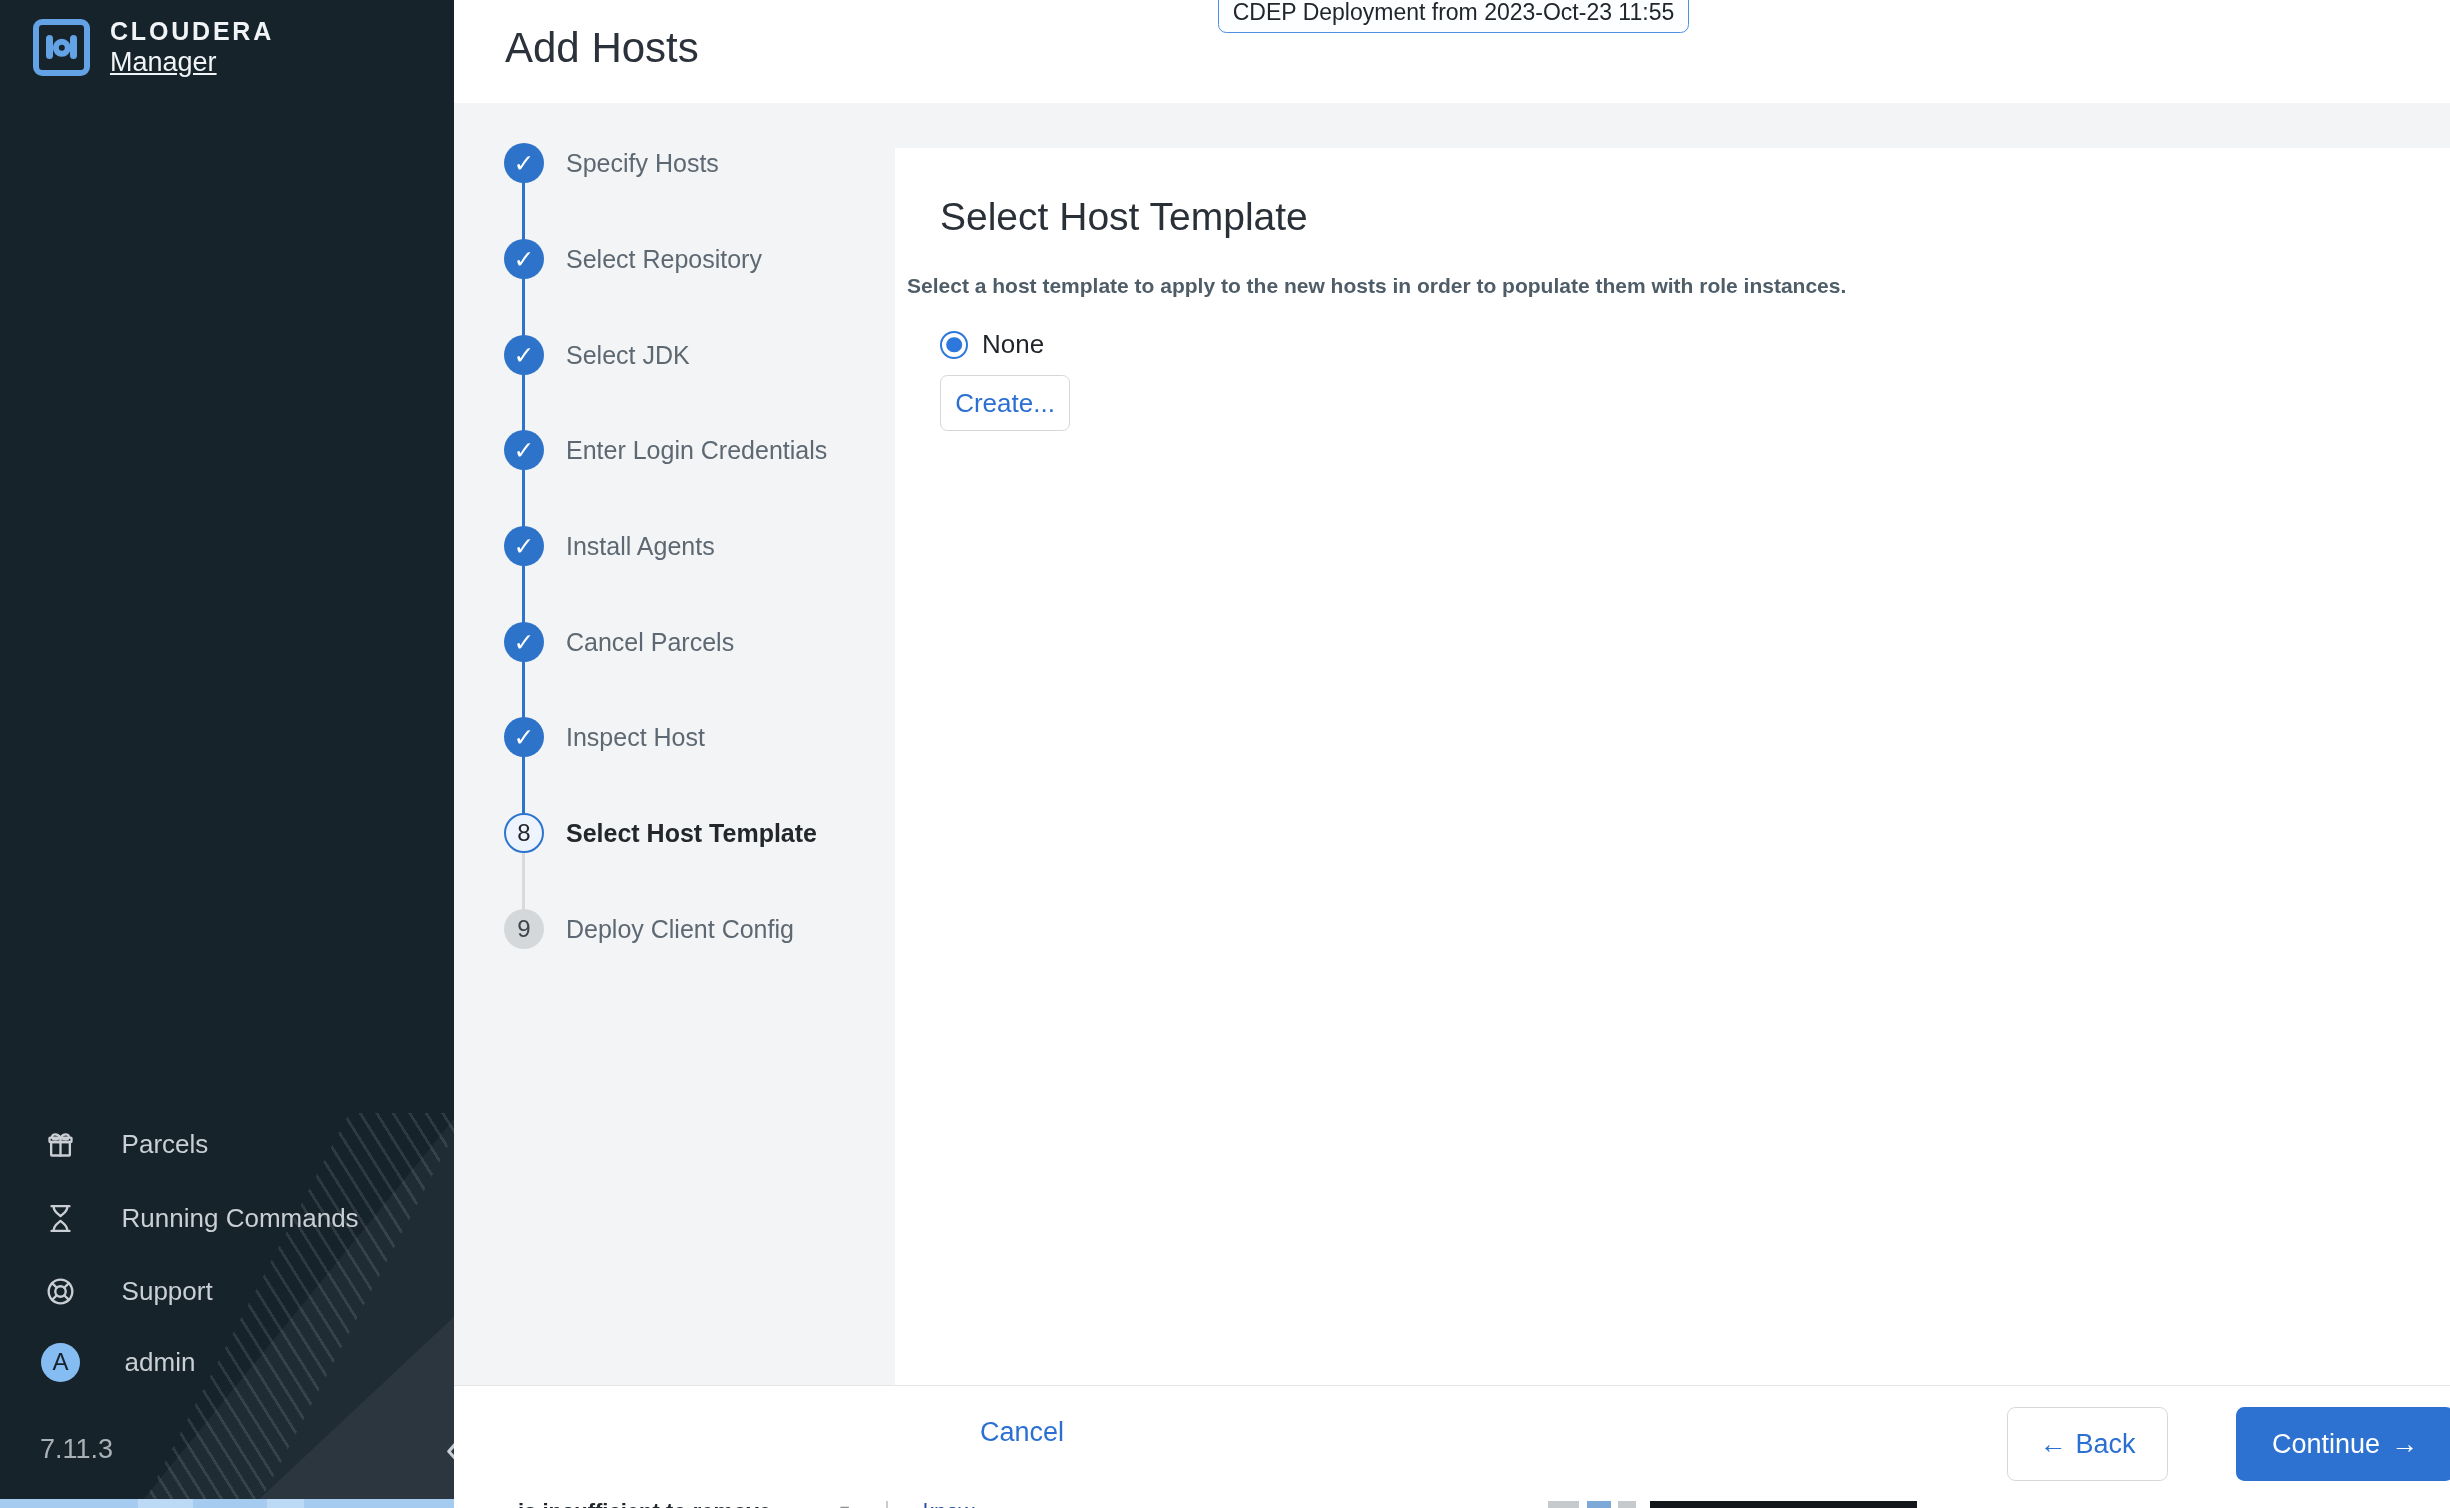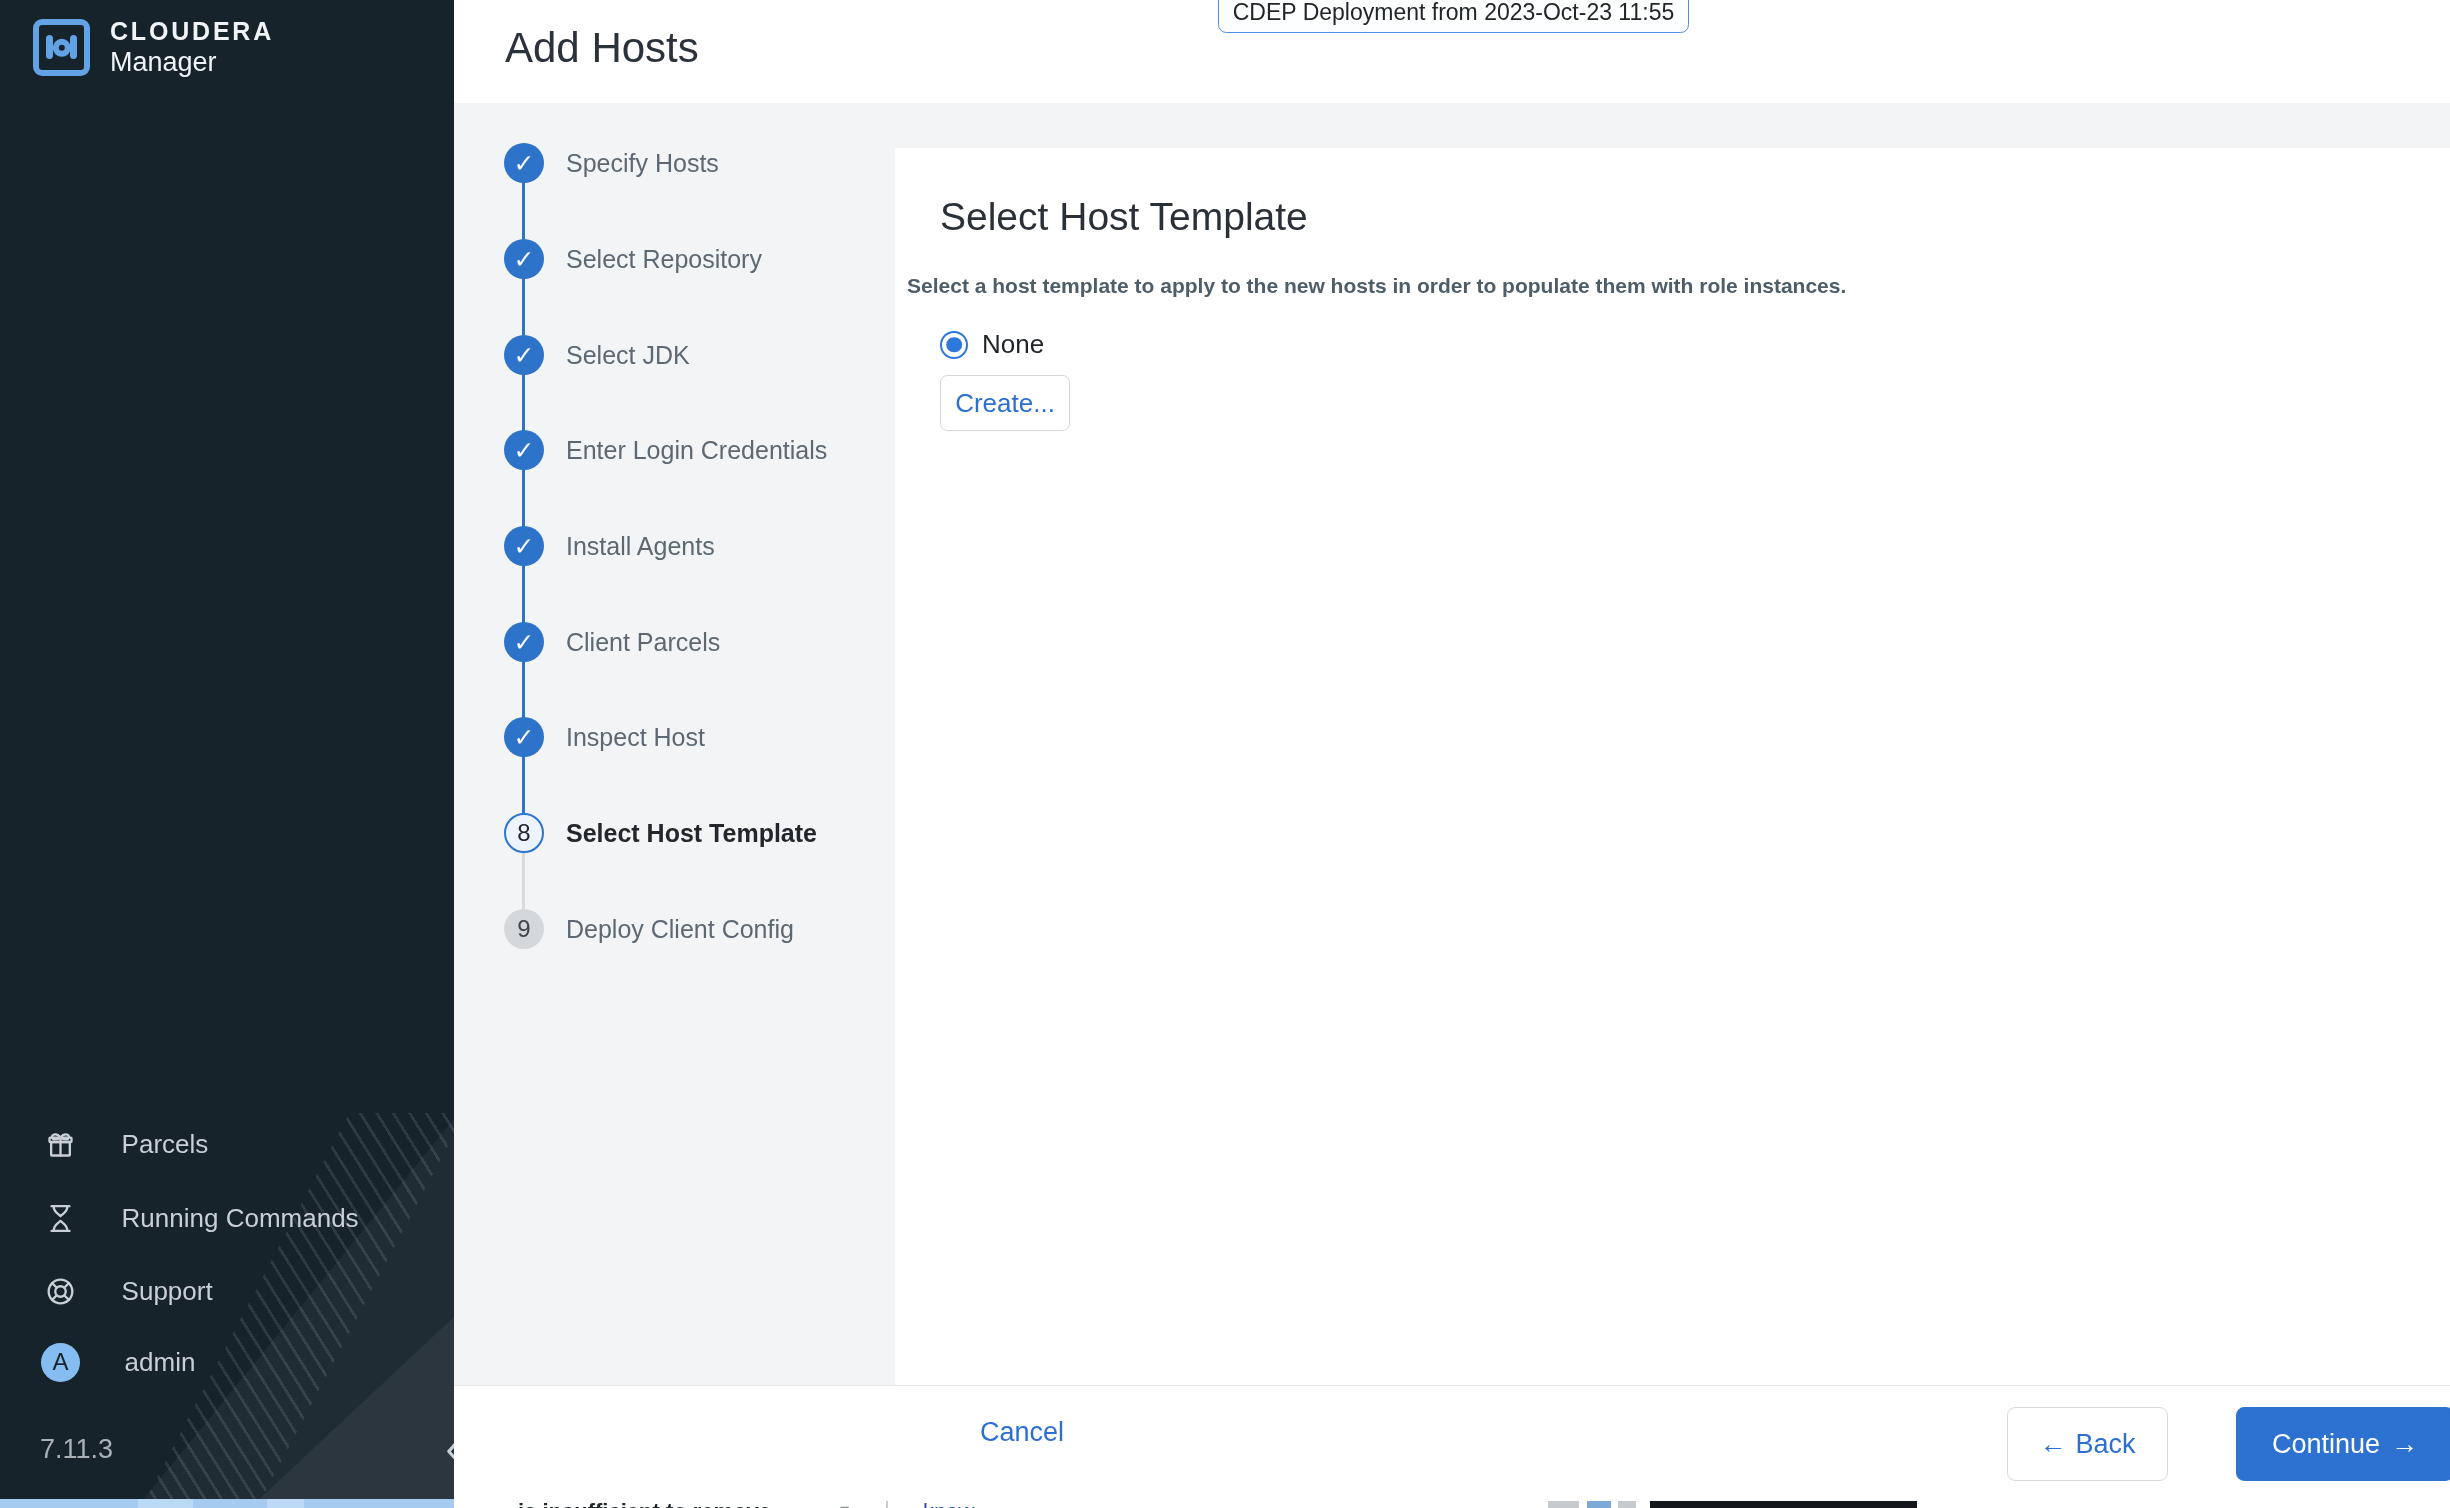--- a/index.html
+++ b/index.html
@@ -21,21 +21,21 @@
 
   #logo-row { position:absolute; left:33px; top:18.4px; display:flex; align-items:center; }
   #logo-mark { width:57px; height:57px; border:6.4px solid #64a2e6; border-radius:9.2px;
     position:relative; flex:0 0 auto; }
   #logo-mark .bar { position:absolute; top:10px; width:6.4px; height:24px; background:#64a2e6; border-radius:3.7px; }
   #logo-mark .bar.l { left:7.4px; } #logo-mark .bar.r { right:7.4px; }
   #logo-mark .ring { position:absolute; left:50%; top:50%; width:18.4px; height:18.4px;
     transform:translate(-50%,-50%); border:6.4px solid #64a2e6; border-radius:50%; }
   #brand { margin-left:20px; color:#f1f4f6; line-height:1.1; }
   #brand .b1 { font-size:25px; font-weight:700; letter-spacing:2.8px; }
-  #brand .b2 { font-size:27px; font-weight:400; margin-top:1.8px; }
+  #brand .b2 { font-size:27px; font-weight:400; margin-top:1.8px;text-decoration:underline; }
 
   .sb-item { position:absolute; left:0; width:454px; height:74px; display:flex;
     align-items:center; cursor:pointer;gap:28px; }
   .sb-item .ic { width:33px; height:33px; margin-left:44px; flex:0 0 auto;
     display:flex; align-items:center; justify-content:center; }
   .sb-item .ic svg { width:33px; height:33px; stroke:#c9cfd4; fill:none;
     stroke-width:1.7; stroke-linecap:round; stroke-linejoin:round; }
   .sb-item .lbl { margin-left:16.6px; font-size:26px; color:#c9cfd4; }
   .sb-avatar { width:39px; height:39px; margin-left:41px; border-radius:50%;
     background:#85bdf2; color:#16232b; font-size:24px; font-weight:400;
@@ -201,21 +201,21 @@
     <div class="step-row done" style="top: 327px;">
       <div class="step-circle done">✓</div>
       <div class="step-label">Enter Login Credentials</div>
     </div>
     <div class="step-row done" style="top: 423px;">
       <div class="step-circle done">✓</div>
       <div class="step-label">Install Agents</div>
     </div>
     <div class="step-row done" style="top: 519px;">
       <div class="step-circle done">✓</div>
-      <div class="step-label">Client Parcels</div>
+      <div class="step-label">Cancel Parcels</div>
     </div>
     <div class="step-row done" style="top: 614px;">
       <div class="step-circle done">✓</div>
       <div class="step-label">Inspect Host</div>
     </div>
     <div class="step-row current" style="top: 710px;">
       <div class="step-circle current">8</div>
       <div class="step-label">Select Host Template</div>
     </div>
     <div class="step-row todo" style="top: 806px;">

